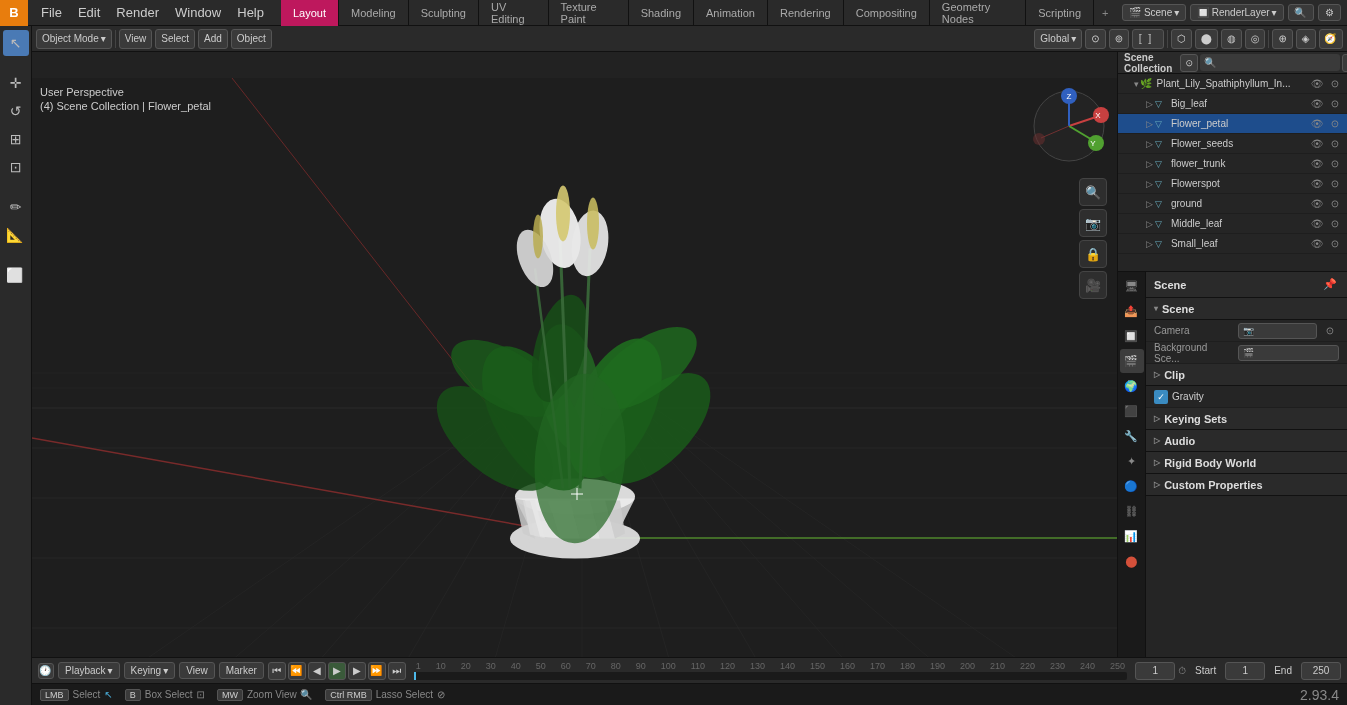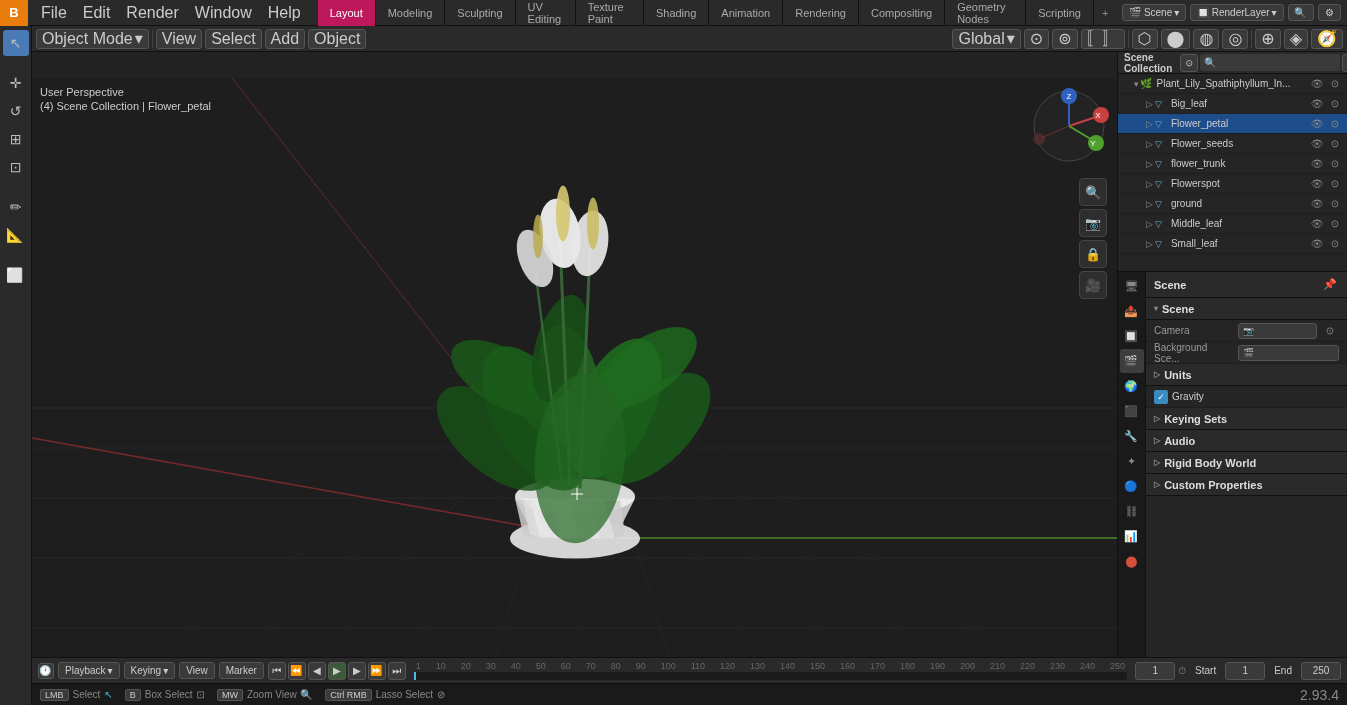--- a/index.html
+++ b/index.html
@@ -38,21 +38,21 @@
     }
     .top-menu-items {
       display: flex;
       align-items: center;
       gap: 2px;
       padding: 0 6px;
     }
     .top-menu-item {
       padding: 2px 7px;
       color: #ccc;
-      font-size: 16px;
+      font-size: 13px;
       cursor: pointer;
       border-radius: 3px;
     }
     .workspace-tabs {
       display: flex;
       align-items: stretch;
       height: 26px;
       margin-left: 4px;
       flex: 1;
     }
@@ -414,21 +414,21 @@
     }
     .status-right {
       margin-left: auto;
       font-size: 14px;
       color: #888;
     }
     .vp-header-btn {
       padding: 2px 5px;
       background: #3a3a3a;
       border-radius: 3px;
-      font-size: 16px;
+      font-size: 10px;
       color: #ccc;
       cursor: pointer;
       border: 1px solid #555;
       display: flex;
       align-items: center;
       gap: 2px;
       height: 20px;
     }
 
     
@@ -818,21 +818,21 @@
             <div class="props-row">
               <span class="props-label">Background Sce...</span>
               <div class="props-value">
                 <span style="font-size:9px;color:#888;">🎬</span>
               </div>
             </div>
 
 
             <div class="props-section-header">
               <span class="collapse-arrow">▷</span>
-              <span>Units</span>
+              <span>Clip</span>
             </div>
 
             <div class="props-row">
               <div class="props-checkbox">✓</div>
               <span style="font-size:10px;color:#ccc;">Gravity</span>
             </div>
 
             <div class="props-section-header">
               <span class="collapse-arrow">▷</span>
               <span>Keying Sets</span>

